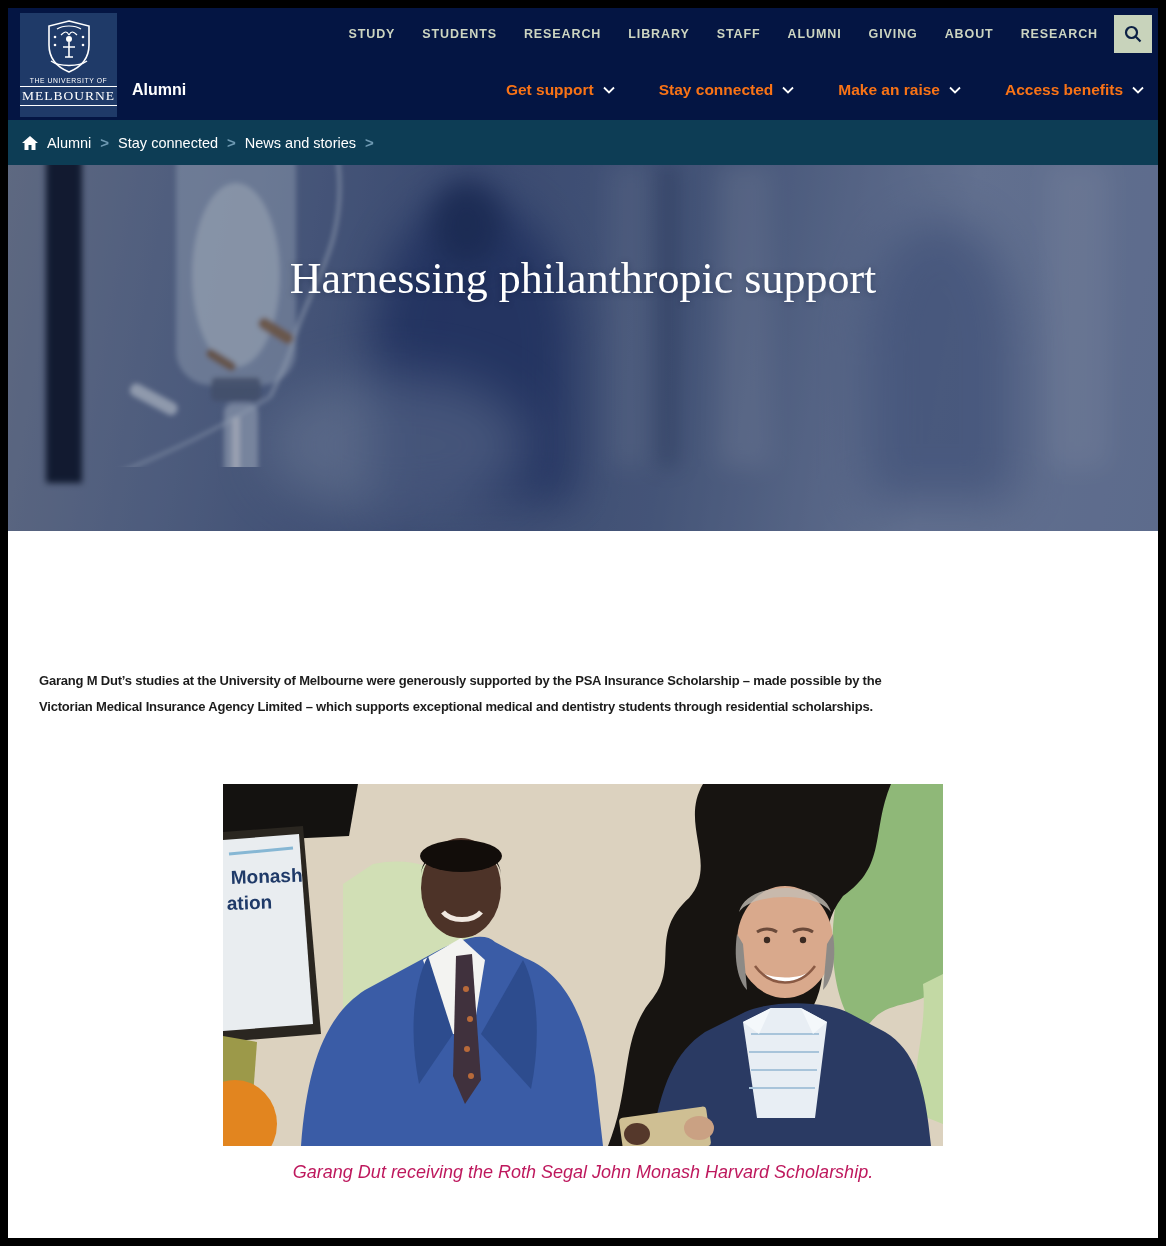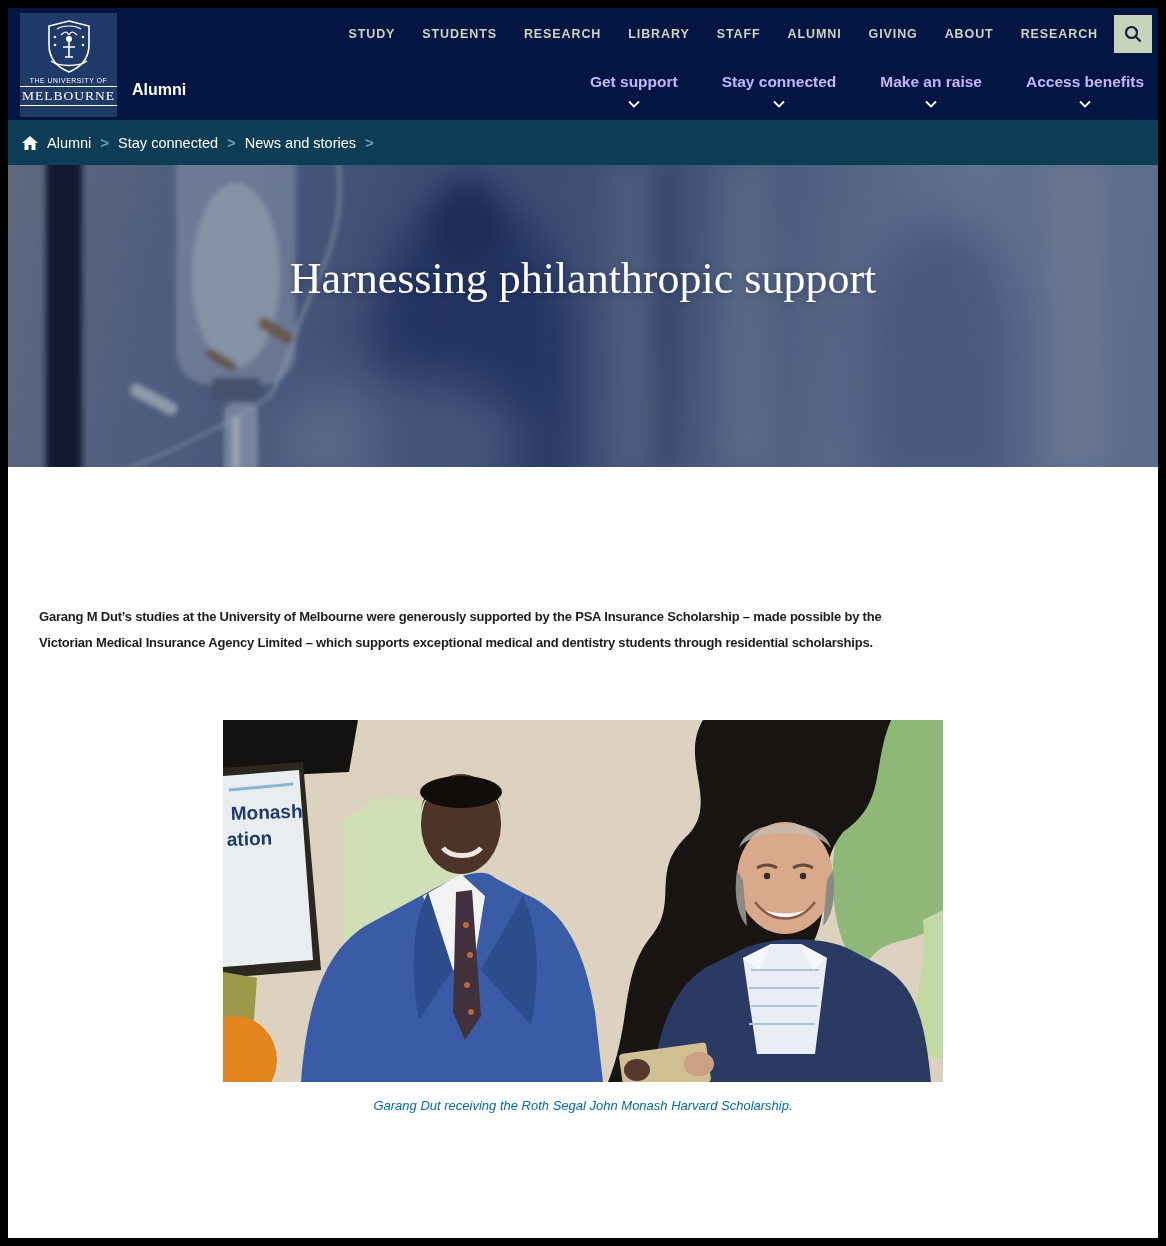--- a/index.html
+++ b/index.html
@@ -12,40 +12,40 @@
   .header { position:relative; width:100%; height:112px; background:#041543; }
   .utility-row { height:52px; display:flex; align-items:center; justify-content:flex-end; }
   .utility-nav { display:flex; align-items:center; gap:27px; margin-right:16px; }
   .u-item { color:#cdd5c1; font-size:12.5px; letter-spacing:0.9px; font-weight:bold; cursor:pointer; }
   .search-btn { width:38px; height:38px; background:#c8d3bb; border:none; margin-right:6px;
                 display:flex; align-items:center; justify-content:center; cursor:pointer; }
   .main-row { height:60px; display:flex; align-items:center; justify-content:space-between;
               padding-left:124px; padding-right:14px; }
   .section-label { color:#fff; font-size:16px; font-weight:bold; }
   .main-nav { display:flex; align-items:center; gap:44px; }
-  .m-item { background:none; border:none; color:#c4b5fd; font-size:15.5px; font-weight:bold;
-            font-family:"Liberation Sans",sans-serif; display:flex; align-items:center; gap:9px; cursor:pointer;flex-direction:column; }
+  .m-item { background:none; border:none; color:#f97316; font-size:15.5px; font-weight:bold;
+            font-family:"Liberation Sans",sans-serif; display:flex; align-items:center; gap:9px; cursor:pointer; }
 
   
   .logo-tile { position:absolute; left:12px; top:5px; width:97px; height:104px; background:#1f3a68;
                z-index:5; display:flex; flex-direction:column; align-items:center; padding-top:6px; cursor:pointer; }
   .logo-text1 { color:#fff; font-size:6.8px; letter-spacing:0.6px; margin-top:2px; }
   .logo-text2 { color:#fff; font-family:"Liberation Serif", serif; font-size:13.5px; letter-spacing:1px;
                 border-top:1px solid #fff; border-bottom:1px solid #fff; padding:1px 2px; margin-top:2px; }
 
   
   .breadcrumb { height:45px; background:#0d3d55; display:flex; align-items:center; gap:9px;
                 padding-left:14px; color:#fff; font-size:14.5px; }
   .crumb-link { color:#fff; text-decoration:none; cursor:pointer; }
   .crumb-sep { color:#6f9ab3; font-weight:bold; font-size:15px; }
   .crumb-current { font-weight:bold; }
   .home-link { display:flex; align-items:center; cursor:pointer; }
 
   
-  .hero { position:relative; width:100%; height:302px; overflow:hidden;
+  .hero { position:relative; width:100%; height:366px; overflow:hidden;
           background:linear-gradient(100deg,#8d96a8 0%,#7483a2 16%,#55668e 38%,#657699 58%,#93a1bd 80%,#8b9ab9 100%);padding-left:8px; }
   .hero .shape { position:absolute; }
   .hx-pole   { left:38px; top:-12px; width:36px; height:330px; background:#161c2a; filter:blur(3px); }
   .hx-fig1   { left:366px; top:36px; width:200px; height:300px; background:#2c3e72; border-radius:48% 48% 0 0; filter:blur(22px); opacity:.85; }
   .hx-head1  { left:424px; top:16px; width:70px; height:84px; background:#25355f; border-radius:50%; filter:blur(14px); opacity:.9; }
   .hx-fig2   { left:858px; top:56px; width:150px; height:280px; background:#5f719a; border-radius:45% 45% 0 0; filter:blur(24px); opacity:.75; }
   .hx-str1   { left:600px; top:0; width:46px; height:302px; background:rgba(255,255,255,.10); filter:blur(12px); }
   .hx-str2   { left:710px; top:0; width:52px; height:302px; background:rgba(255,255,255,.14); filter:blur(12px); }
   .hx-str3   { left:1040px; top:0; width:60px; height:302px; background:rgba(255,255,255,.13); filter:blur(13px); }
   .hx-str4   { left:646px; top:0; width:26px; height:302px; background:rgba(25,35,70,.22); filter:blur(10px); }
@@ -57,21 +57,21 @@
                 font-weight:normal; text-shadow:0 1px 6px rgba(10,20,50,.35); }
 
   
   .article { padding-top:65px; }
   .intro { max-width:930px; margin:0 auto; text-align:center; font-size:19.5px; line-height:29px;
            color:#262626; letter-spacing:-0.4px; }
   .lead { max-width:846px; margin:72px 0 0 31px; font-weight:bold; font-size:13px; line-height:25.5px;
           color:#1c1c1c; letter-spacing:-0.2px; }
   .figure { width:720px; margin:65px auto 0; }
   .figure svg { display:block; }
-  .figcaption { margin-top:16px; text-align:center; font-style:italic; font-size:13px; color:#0369a1; }
+  .figcaption { margin-top:16px; text-align:center; font-style:italic; font-size:18px; color:#be185d; }
 </style>
 </head>
 <body>
 
 <div class="page">
   <div class="content">
 
     <header class="header">
       <div class="logo-tile">
         <svg width="52" height="56" viewBox="0 0 52 56">

